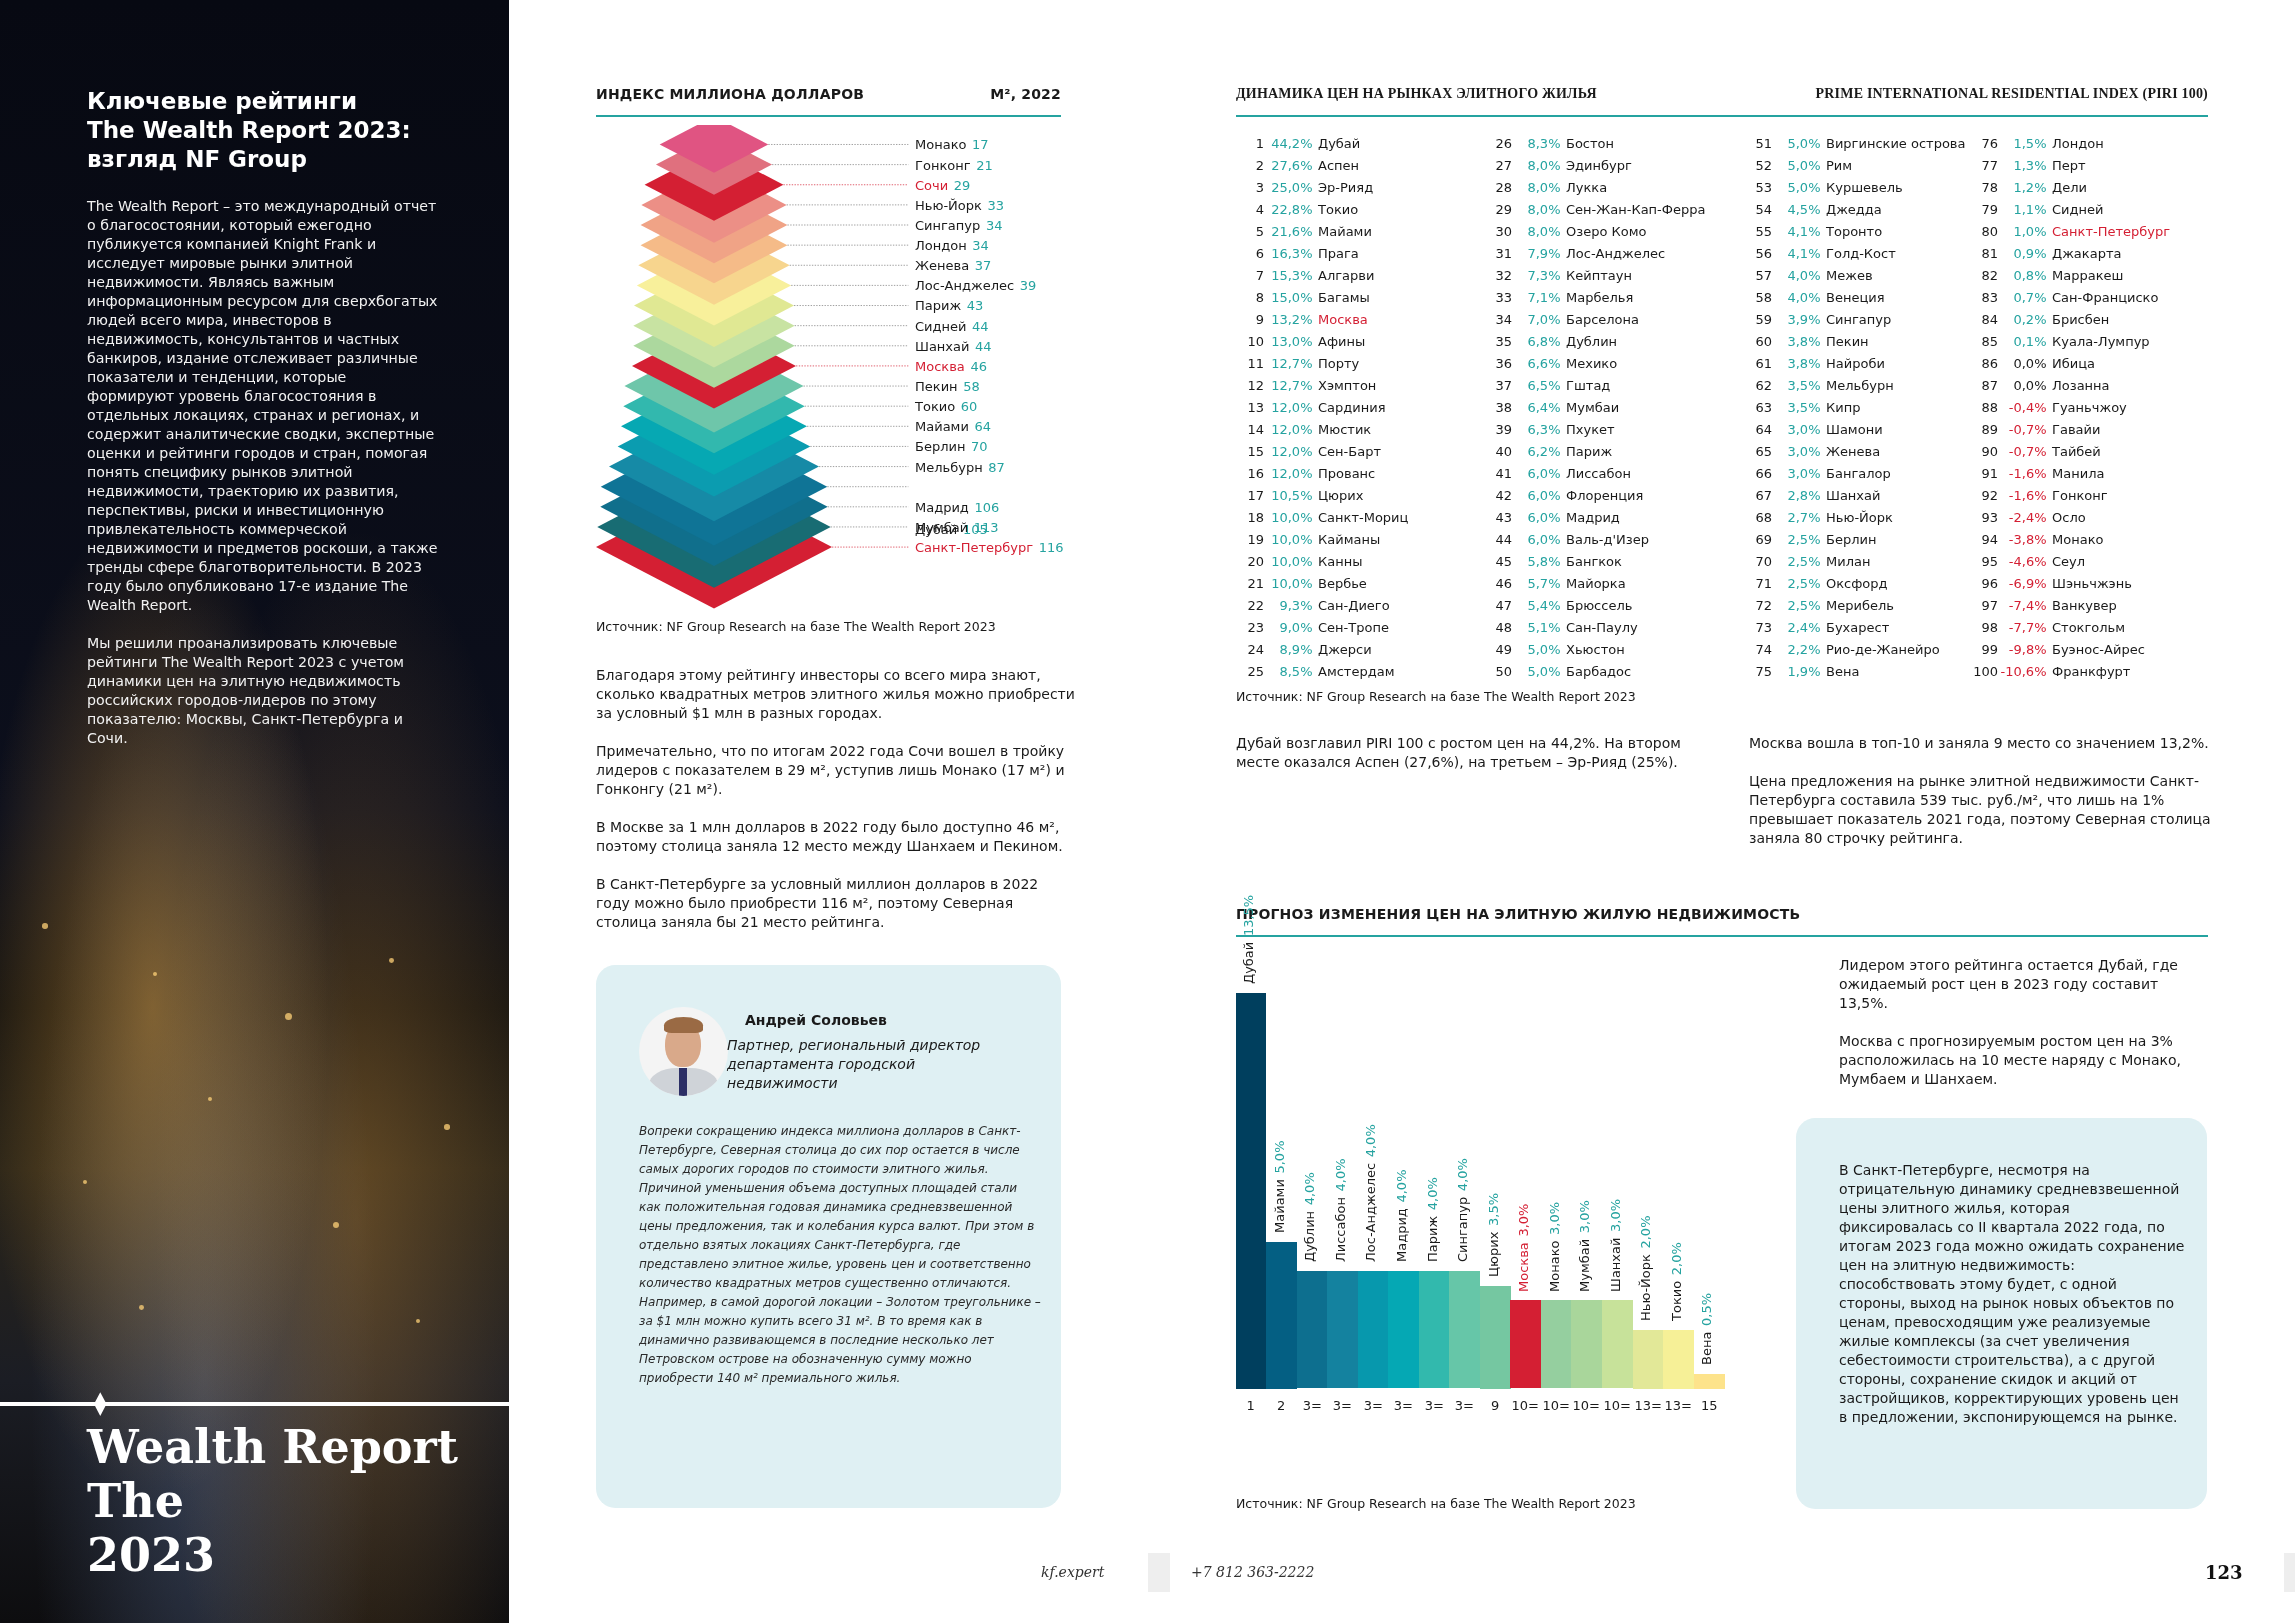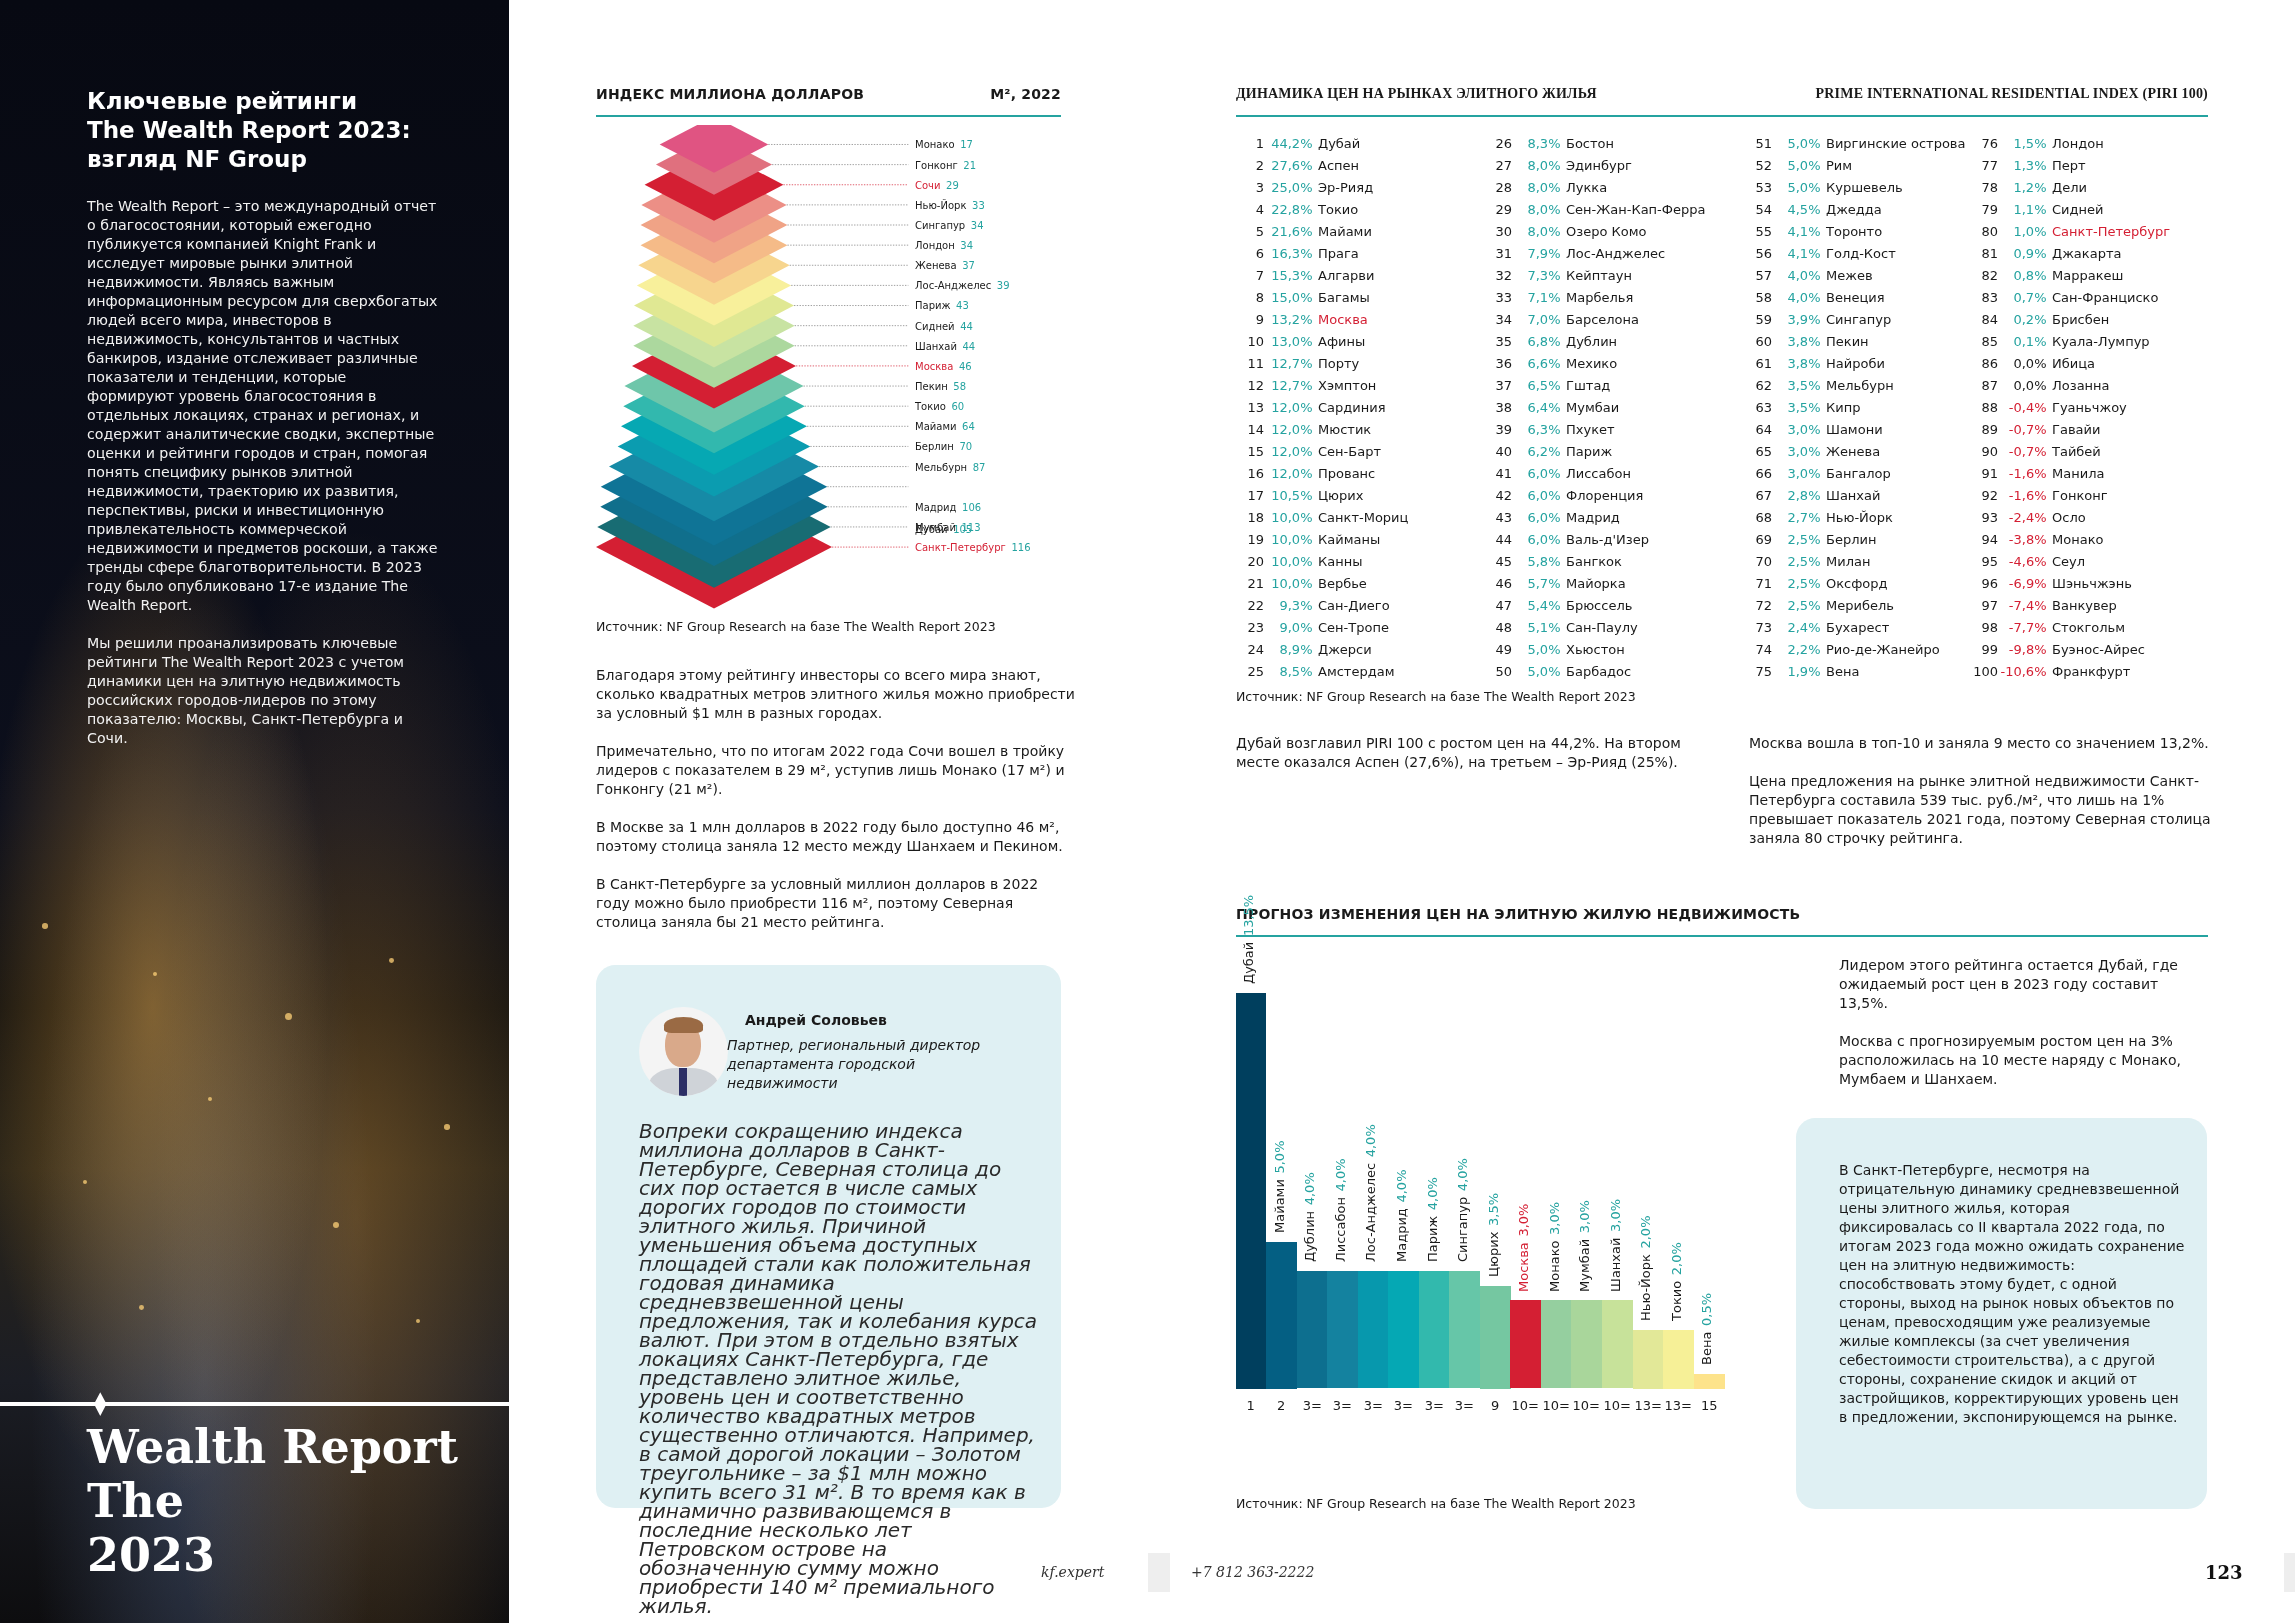--- a/index.html
+++ b/index.html
@@ -24,40 +24,40 @@
   .cover-title { position: absolute; left: 87px; top: 1420px; color: #ffffff; font-family: "DejaVu Serif", serif; font-weight: bold; font-size: 46px; line-height: 54px; }
   .cover-title span { display: block; }
 
   
   .sec-head { position: absolute; border-bottom: 2.8px solid #25a3a0; height: 39px; }
   .sec-head .h-left { position: absolute; left: 0; top: 8.3px; font-size: 14px; font-weight: bold; letter-spacing: 0.2px; }
   .sec-head .h-right { position: absolute; right: 0; top: 8.3px; font-size: 14px; font-weight: bold; letter-spacing: 0.2px; }
 
   
   #pyramid { position: absolute; left: 596px; top: 125px; width: 472px; height: 486px; }
-  .pyr-label { position: absolute; left: 319px; font-size: 10px; white-space: nowrap; transform: translateY(-50%); }
+  .pyr-label { position: absolute; left: 319px; font-size: 13px; white-space: nowrap; transform: translateY(-50%); }
   .pyr-label .city { color: #1a1a1a; }
   .pyr-label .city.hl { color: #d41f33; }
   .pyr-label .val { color: #25a3a0; margin-left: 5.6px; }
 
   .source { position: absolute; font-size: 12.5px; color: #1a1a1a; }
 
   .body-text { position: absolute; font-size: 14px; line-height: 19px; color: #1a1a1a; }
   .body-text p { margin-bottom: 19px; }
 
   
   .quote-card { position: absolute; left: 596px; top: 965px; width: 465px; height: 543px; background: #dff0f3; border-radius: 19.4px; }
   .avatar { position: absolute; left: 43px; top: 42px; width: 89px; height: 89px; border-radius: 50%; background: #f4f4f4; overflow: hidden; }
   .avatar .head { position: absolute; left: 26px; top: 14px; width: 36px; height: 46px; border-radius: 50% 50% 45% 45%; background: #d9a98a; }
   .avatar .hair { position: absolute; left: 25px; top: 9.7px; width: 39px; height: 16.7px; border-radius: 50% 50% 20% 20%; background: #9a6a44; }
   .avatar .suit { position: absolute; left: 9.7px; top: 61px; width: 69px; height: 42px; border-radius: 40% 40% 0 0; background: #cfd3d8; }
   .avatar .tie { position: absolute; left: 40px; top: 61px; width: 8.3px; height: 28px; background: #2c2f66; }
   .q-name { position: absolute; left: 149px; top: 47px; font-size: 14px; font-weight: bold; }
   .q-role { position: absolute; left: 131px; top: 71px; width: 264px; font-size: 14px; line-height: 19px; font-style: italic; }
-  .q-text { position: absolute; left: 43px; top: 157px; width: 403px; font-size: 20px; line-height: 19px; font-style: italic; color: #2a2a2a; }
+  .q-text { position: absolute; left: 43px; top: 157px; width: 403px; font-size: 12px; line-height: 19px; font-style: italic; color: #2a2a2a; }
 
   
   .piri-col { position: absolute; top: 136px; }
   .piri-row { position: relative; height: 22px; font-size: 13px; white-space: nowrap; }
   .piri-row .rank { position: absolute; left: 0; width: 28px; text-align: right; }
   .piri-row .pct { position: absolute; left: 30.5px; width: 46px; text-align: right; }
   .piri-row .pct.pos { color: #25a3a0; }
   .piri-row .pct.neg { color: #d41f33; }
   .piri-row .pct.zero { color: #1a1a1a; }
   .piri-row .name { position: absolute; left: 82px; }

